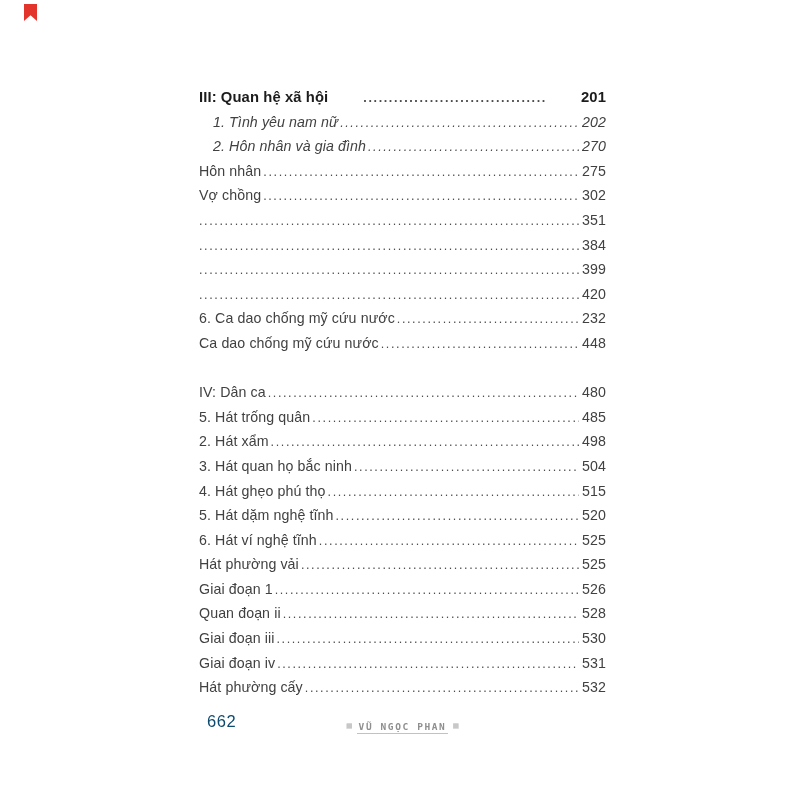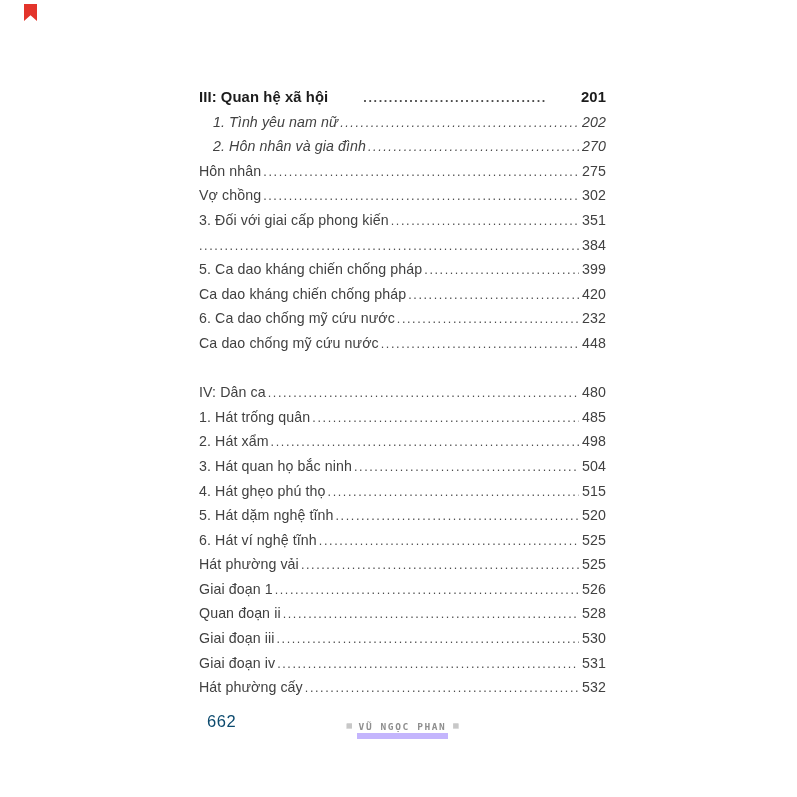--- a/index.html
+++ b/index.html
@@ -28,21 +28,21 @@
   .pagenum{
     position:absolute;left:8px;top:2px;
     font-size:16.5px;color:#0c4a6e;letter-spacing:.6px;
   }
   .brand{position:absolute;left:0;right:0;top:6px;text-align:center;color:#8f8f8f;}
   .brand .orn{font-size:7px;color:#b3b3b3;vertical-align:2px;margin:0 4px;}
   .brand .txt{
     display:inline-block;
     font-family:"DejaVu Sans Mono", monospace;font-weight:bold;
     font-size:9.5px;letter-spacing:1.6px;
-    border-bottom:6px solid #c4b5fd;padding:0 2px 1px;
+    border-bottom:1px solid #c4b5fd;padding:0 2px 1px;
   }
 </style>
 </head>
 <body>
 
 <div class="bookmark">
   <svg width="13" height="17" viewBox="0 0 13 17" xmlns="http://www.w3.org/2000/svg">
     <path d="M0 0 H13 V17 L6.5 11.3 L0 17 Z" fill="#e3342b"></path>
   </svg>
 </div>
@@ -67,35 +67,32 @@
       <span class="lbl">Hôn nhân</span>
       <span class="dots">................................................................................................................................................................</span>
       <span class="pg">275</span>
     </div>
   <div class="r">
       <span class="lbl">Vợ chồng</span>
       <span class="dots">................................................................................................................................................................</span>
       <span class="pg">302</span>
     </div>
   <div class="r">
-      <span class="lbl">3. Đối với giai cấp phong kiến</span>
       <span class="dots">................................................................................................................................................................</span>
       <span class="pg">351</span>
     </div>
   <div class="r long">
       <span class="dots">................................................................................................................................................................</span>
       <span class="pg">384</span>
     </div>
   <div class="r">
-      <span class="lbl">5. Ca dao kháng chiến chống pháp</span>
       <span class="dots">................................................................................................................................................................</span>
       <span class="pg">399</span>
     </div>
   <div class="r">
-      <span class="lbl">Ca dao kháng chiến chống pháp</span>
       <span class="dots">................................................................................................................................................................</span>
       <span class="pg">420</span>
     </div>
   <div class="r">
       <span class="lbl">6. Ca dao chống mỹ cứu nước</span>
       <span class="dots">................................................................................................................................................................</span>
       <span class="pg">232</span>
     </div>
   <div class="r">
       <span class="lbl">Ca dao chống mỹ cứu nước</span>
@@ -104,21 +101,21 @@
     </div>
 
   <div class="sp"></div>
 
   <div class="r">
       <span class="lbl">IV: Dân ca</span>
       <span class="dots">................................................................................................................................................................</span>
       <span class="pg">480</span>
     </div>
   <div class="r">
-      <span class="lbl">1. Hát trống quân</span>
+      <span class="lbl">5. Hát trống quân</span>
       <span class="dots">................................................................................................................................................................</span>
       <span class="pg">485</span>
     </div>
   <div class="r">
       <span class="lbl">2. Hát xẩm</span>
       <span class="dots">................................................................................................................................................................</span>
       <span class="pg">498</span>
     </div>
   <div class="r">
       <span class="lbl">3. Hát quan họ bắc ninh</span>

